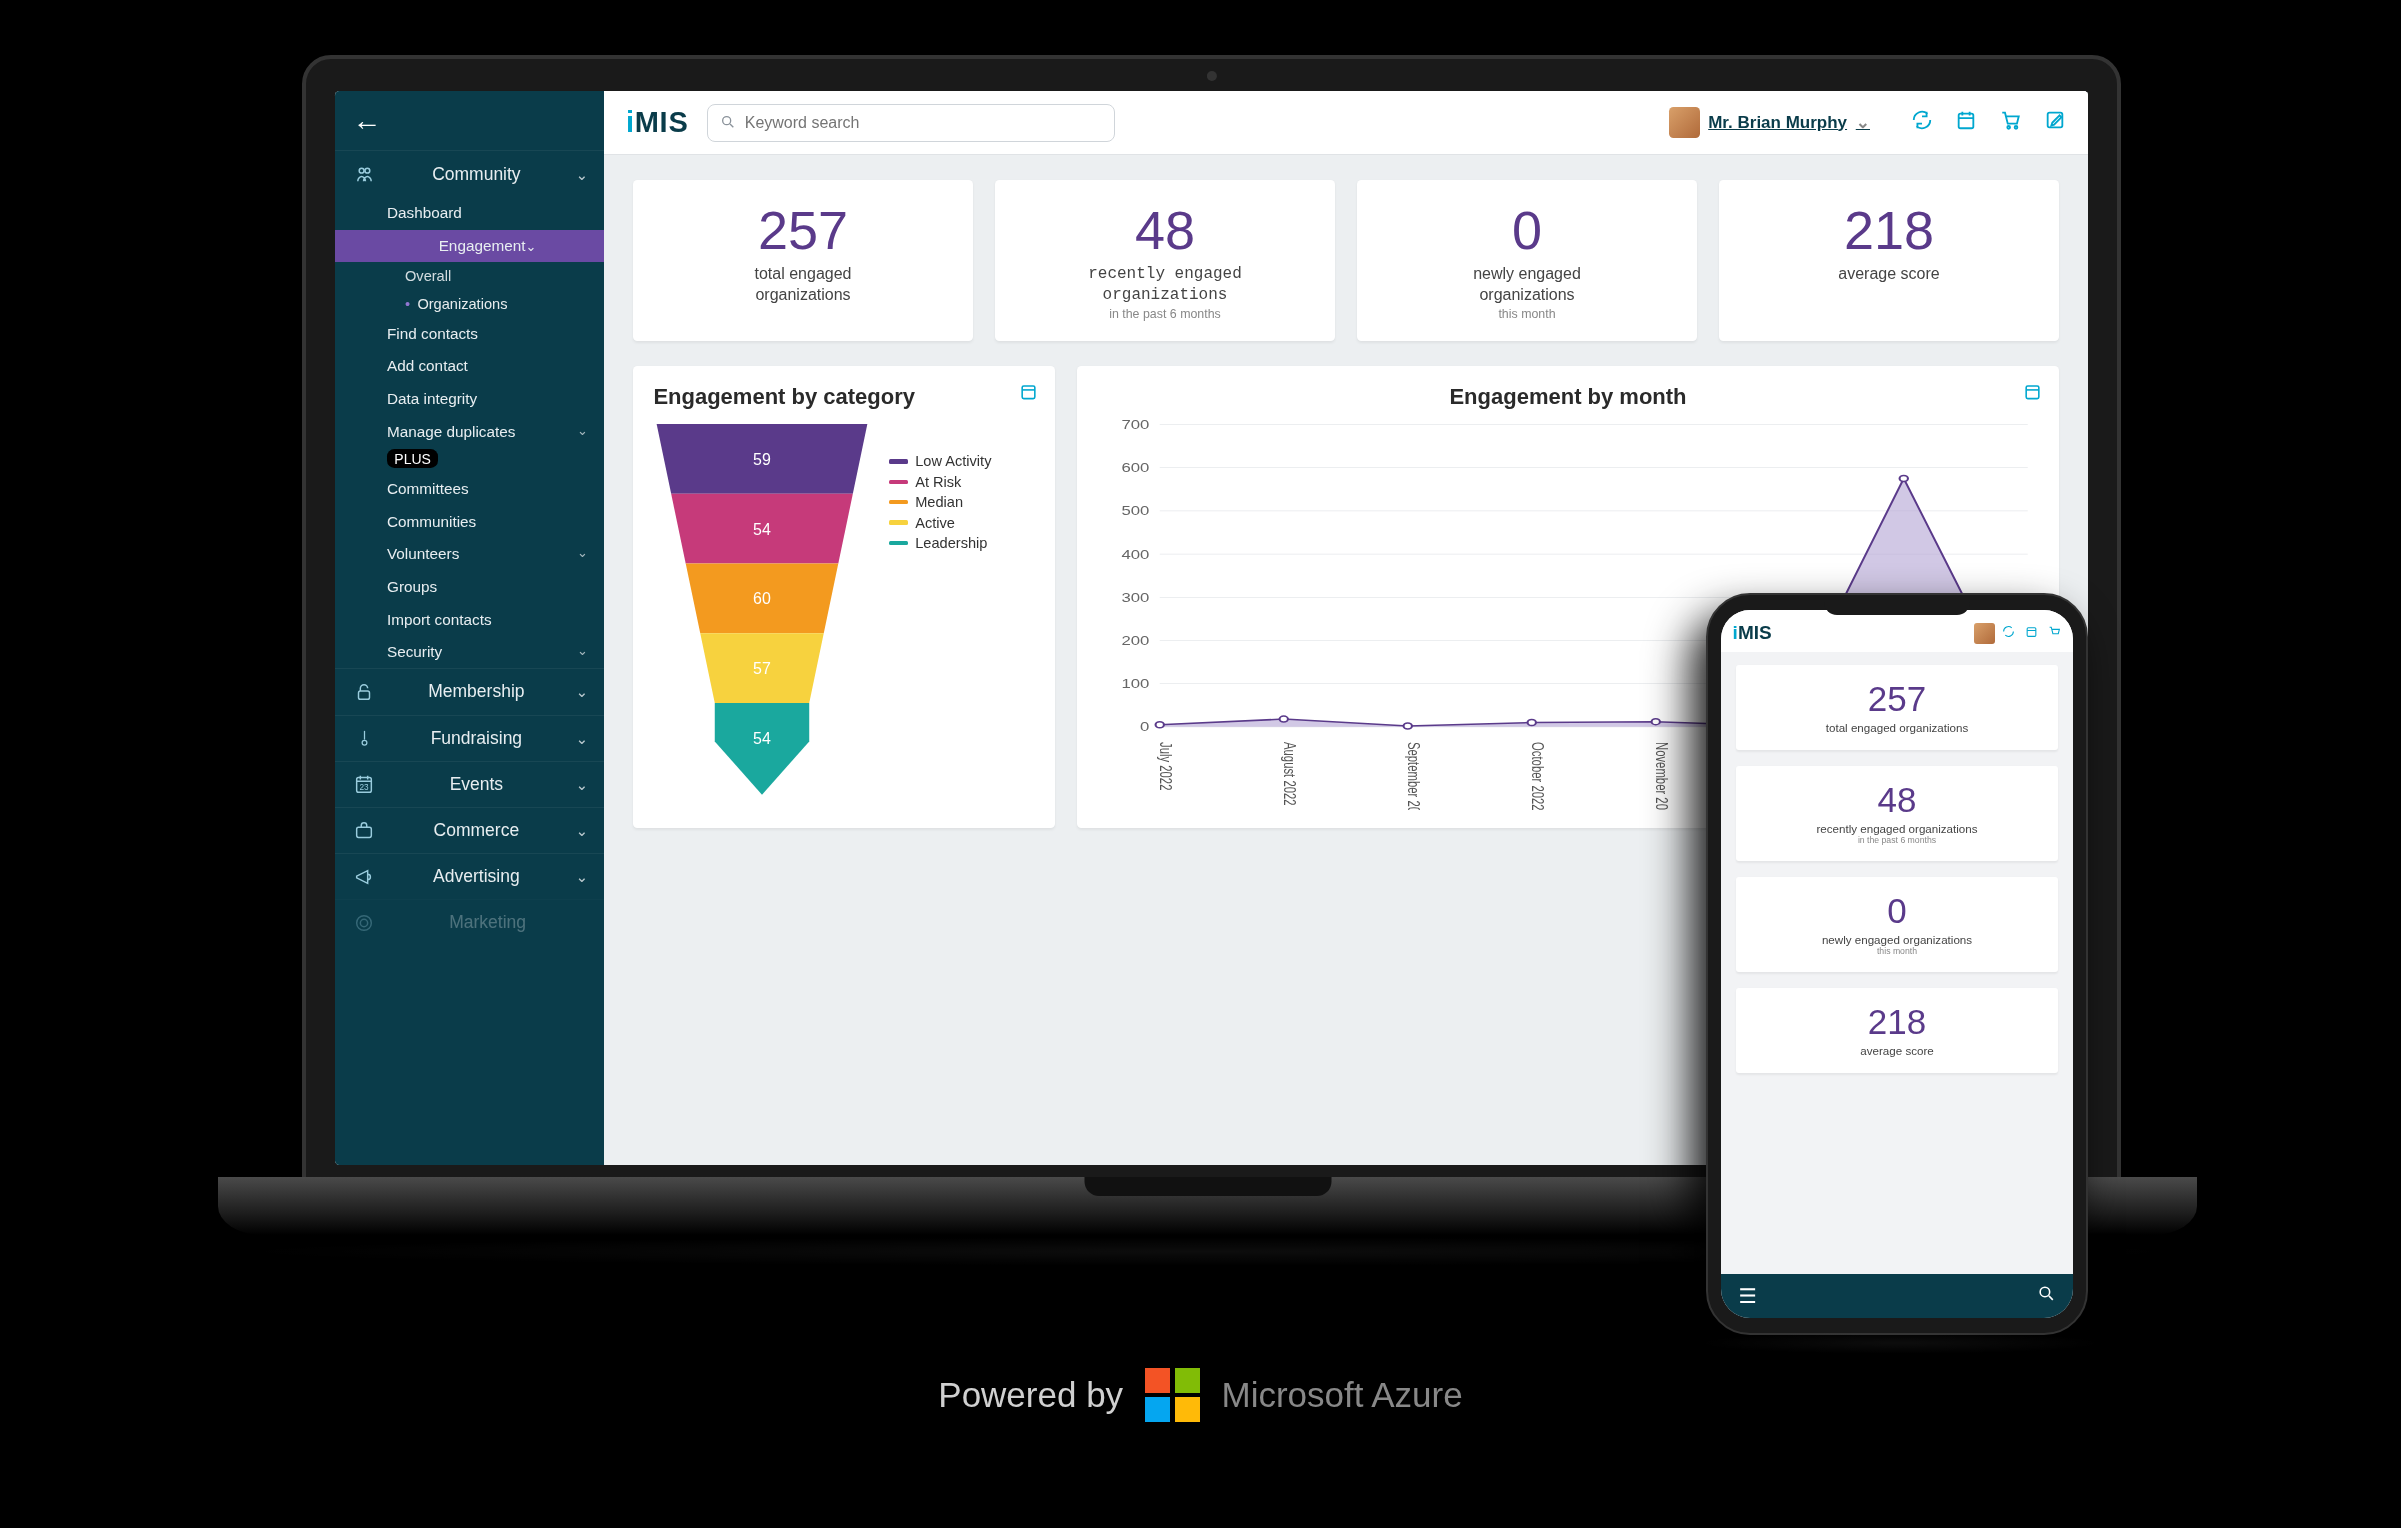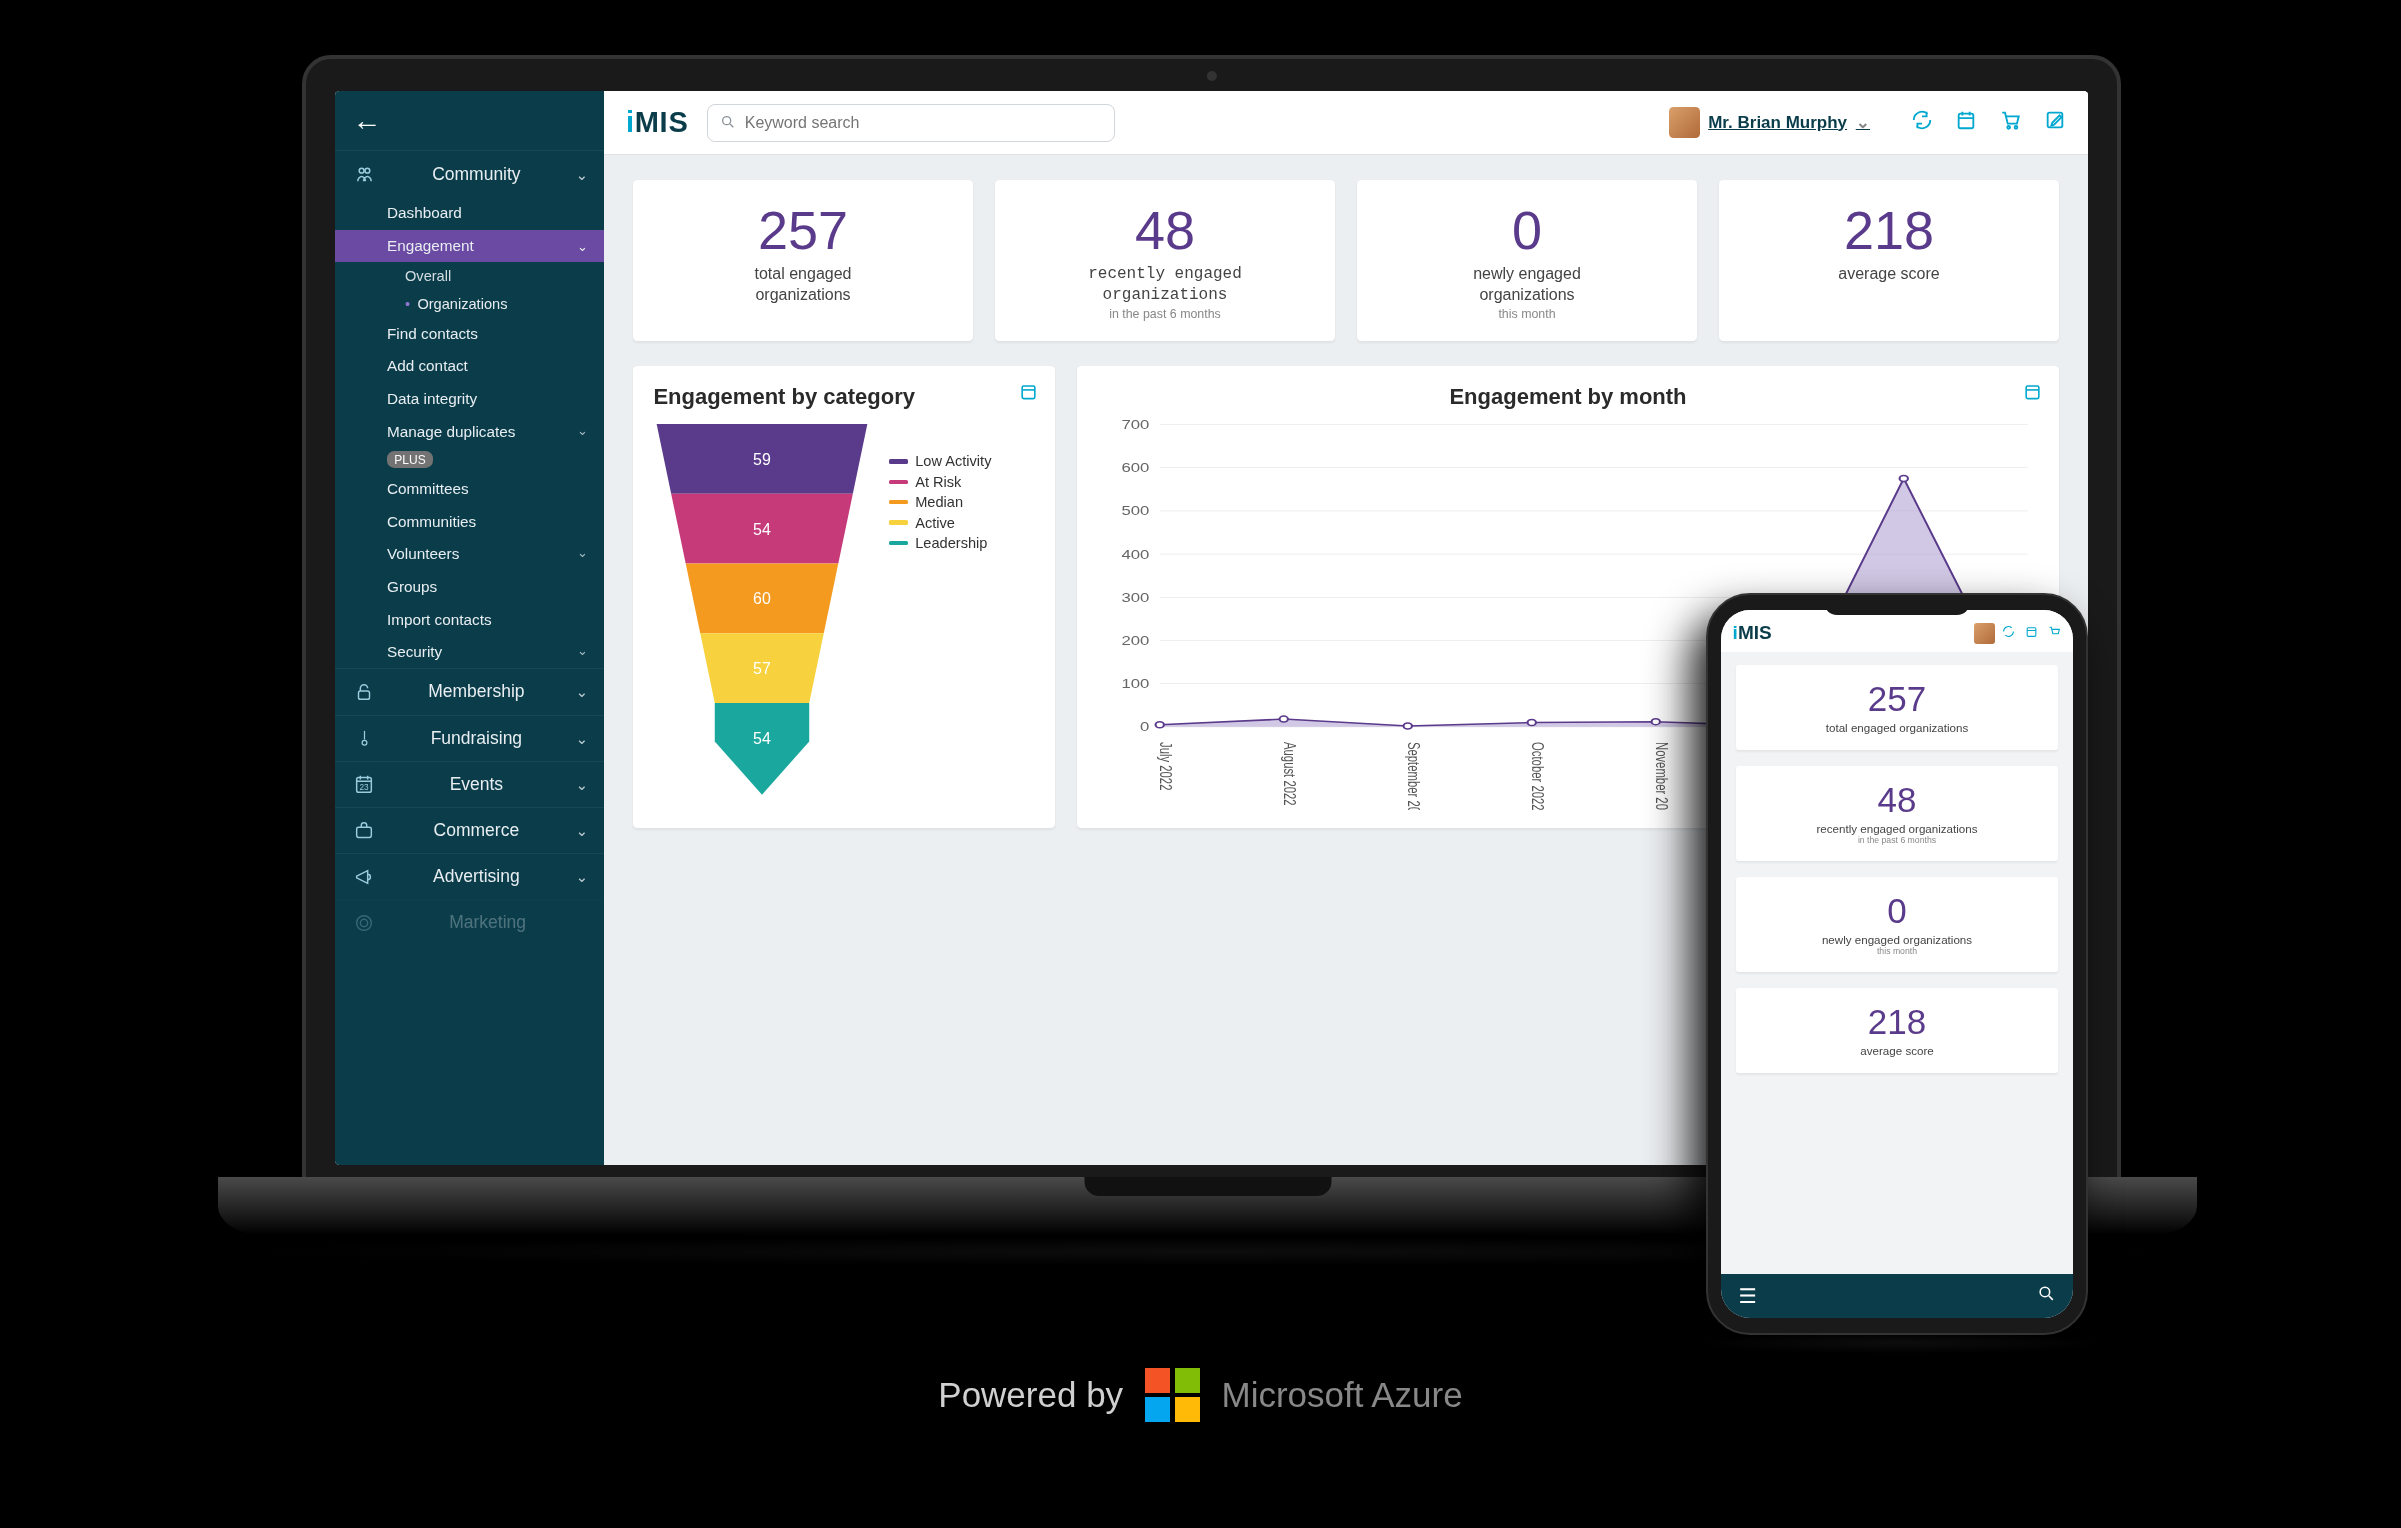--- a/index.html
+++ b/index.html
@@ -85,25 +85,25 @@
   }
   .sb-section { }
   .sb-head {
     display:flex; align-items:center; gap:10.2px;
     padding: 11.6px 16px; border-top:0.7px solid rgba(255,255,255,.06);
   }
   .sb-head .icon { width:26px; display:flex; justify-content:center; font-size:20.4px; }
   .sb-head .label { flex:1;text-align:center; }
   .sb-head .chev { font-size:14.6px; opacity:.8; }
   .sb-sub { padding: 7.3px 16px 7.3px 52px; font-size:15.3px; }
-  .sb-sub.active { background:#6a4aa3; position:relative; display:flex; justify-content:space-between; align-items:center;}
+  .sb-sub.active { background:#6a4aa3; position:relative; display:flex; justify-content:center; align-items:center;}
   .sb-sub3 { padding: 5.8px 16px 5.8px 70px; font-size:14.6px; opacity:.9;}
   .sb-sub3.active { color:#fff; }
   .sb-sub3.active::before { content:"•"; color:#a07de0; margin-right:7.3px;}
-  .plus-badge { display:inline-block; background:#737373; color:#fff; font-size:12px; padding:1.5px 7.3px; border-radius:7.3px; margin-left:52px; margin-top:-2.9px; margin-bottom:4.4px;}
+  .plus-badge { display:inline-block; background:#000000; color:#fff; font-size:14px; padding:1.5px 7.3px; border-radius:7.3px; margin-left:52px; margin-top:-2.9px; margin-bottom:4.4px;}
   .sb-fade { opacity:.3; }
 
   .main {
     flex:1; display:flex; flex-direction:column; background:#eceff1; overflow:hidden;
   }
   .topbar {
     height:64px; background:#fff; display:flex; align-items:center; padding:0 22px; gap:19px;
     border-bottom:0.7px solid #e0e3e6;
   }
   .logo { font-weight:800; font-size:29px; color:#0a3c4a; letter-spacing:0.7px;}

